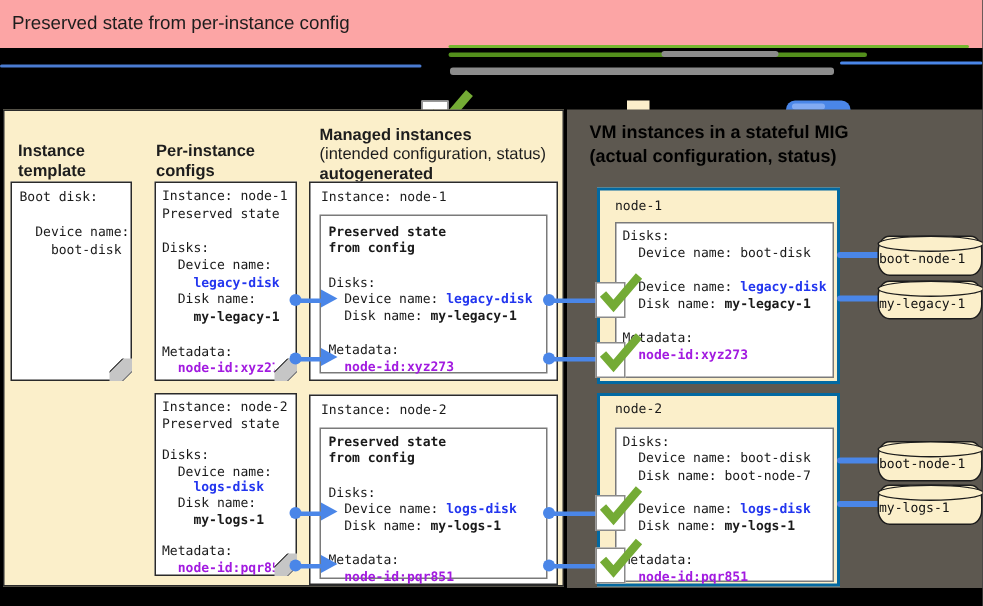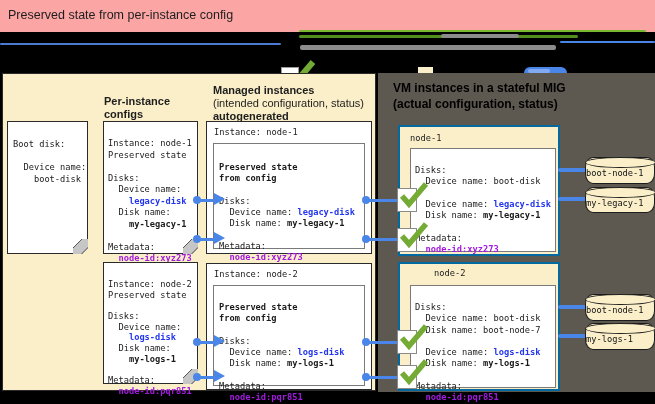--- a/index.html
+++ b/index.html
@@ -27,21 +27,21 @@
   
   .doc-card{position:absolute;background:#fff;border:1px solid #2a2a2a;box-sizing:border-box;}
   .fold{position:absolute;right:-1px;bottom:-1px;width:15px;height:15px;
         background:linear-gradient(135deg,#ffffff 0 28%,#555 28% 33%,#c6c6c6 33% 76%,#8a8a8a 76% 81%,#fbefca 81%);}
   .plain-card{position:absolute;background:#fff;border:1px solid #2a2a2a;box-sizing:border-box;}
   .inner-box{position:absolute;background:#fff;border:1px solid #7a7a7a;box-sizing:border-box;}
   .node-card{position:absolute;background:#fbefca;border:2px solid #0369a1;box-sizing:border-box;}
 
   
   .mono{font-family:"DejaVu Sans Mono",monospace;font-size:8.7px;color:#1a1a1a;}
-  .lines{position:absolute;margin-top:12px;}
+  .lines{position:absolute;}
   .tl{white-space:pre;line-height:11.5px;height:11.5px;}
   .dense .tl{line-height:10.7px;height:10.7px;}
   .m-lines .tl{line-height:11.3px;height:11.3px;}
   .s-p{}
   .s-b{font-weight:bold;}
   .s-blue{color:#2336ef;font-weight:bold;}
   .s-mag{color:#a21ae0;font-weight:bold;}
 
   
   .dot{position:absolute;width:8px;height:8px;border-radius:50%;background:#4a86e8;}
@@ -87,20 +87,21 @@
     </div>
     <div class="swatch"></div>
     <div class="blob"></div>
     <div class="hline" style="left:560px;top:9px;width:95px;height:2px;background:#4a86e8;"></div>
   </div>
 
   <div class="left-panel"></div>
   <div class="right-panel"></div>
   <div class="footer"></div>
 
+  <div class="colhead" style="left:12px;top:95px;width:72px;">Instance template</div>
   <div class="colhead" style="left:213px;top:84px;width:165px;">
     <div>Managed instances</div>
     <div class="normal">(intended configuration, status)</div>
     <div>autogenerated</div>
   </div>
   <div class="colhead" style="left:104px;top:95px;width:86px;">Per-instance configs</div>
   <div class="right-head">
     <div>VM instances in a stateful MIG</div>
     <div>(actual configuration, status)</div>
   </div>
@@ -193,21 +194,21 @@
           <div class="tl"><span class="s-p">  Device name: </span><span class="s-blue">legacy-disk</span></div>
           <div class="tl"><span class="s-p">  Disk name: </span><span class="s-b">my-legacy-1</span></div>
           <div class="tl">&nbsp;</div>
           <div class="tl"><span class="s-p">Metadata:</span></div>
           <div class="tl"><span class="s-p">  </span><span class="s-mag">node-id:xyz273</span></div>
         </div>
     </div>
   </div>
 
   <div class="node-card" style="left:398px;top:262px;width:162px;height:129px;">
-    <div class="mono" style="position:absolute;left:10px;top:4px;margin-left:24px;">node-2</div>
+    <div class="mono" style="position:absolute;left:10px;top:4px;">node-2</div>
     <div class="inner-box" style="left:10px;top:21px;width:146px;height:103px;">
       <div class="lines mono m-lines" style="left:4px;top:4px;">
           <div class="tl"><span class="s-p">Disks:</span></div>
           <div class="tl"><span class="s-p">  Device name: boot-disk</span></div>
           <div class="tl"><span class="s-p">  Disk name: boot-node-7</span></div>
           <div class="tl">&nbsp;</div>
           <div class="tl"><span class="s-p">  Device name: </span><span class="s-blue">logs-disk</span></div>
           <div class="tl"><span class="s-p">  Disk name: </span><span class="s-b">my-logs-1</span></div>
           <div class="tl">&nbsp;</div>
           <div class="tl"><span class="s-p">Metadata:</span></div>

